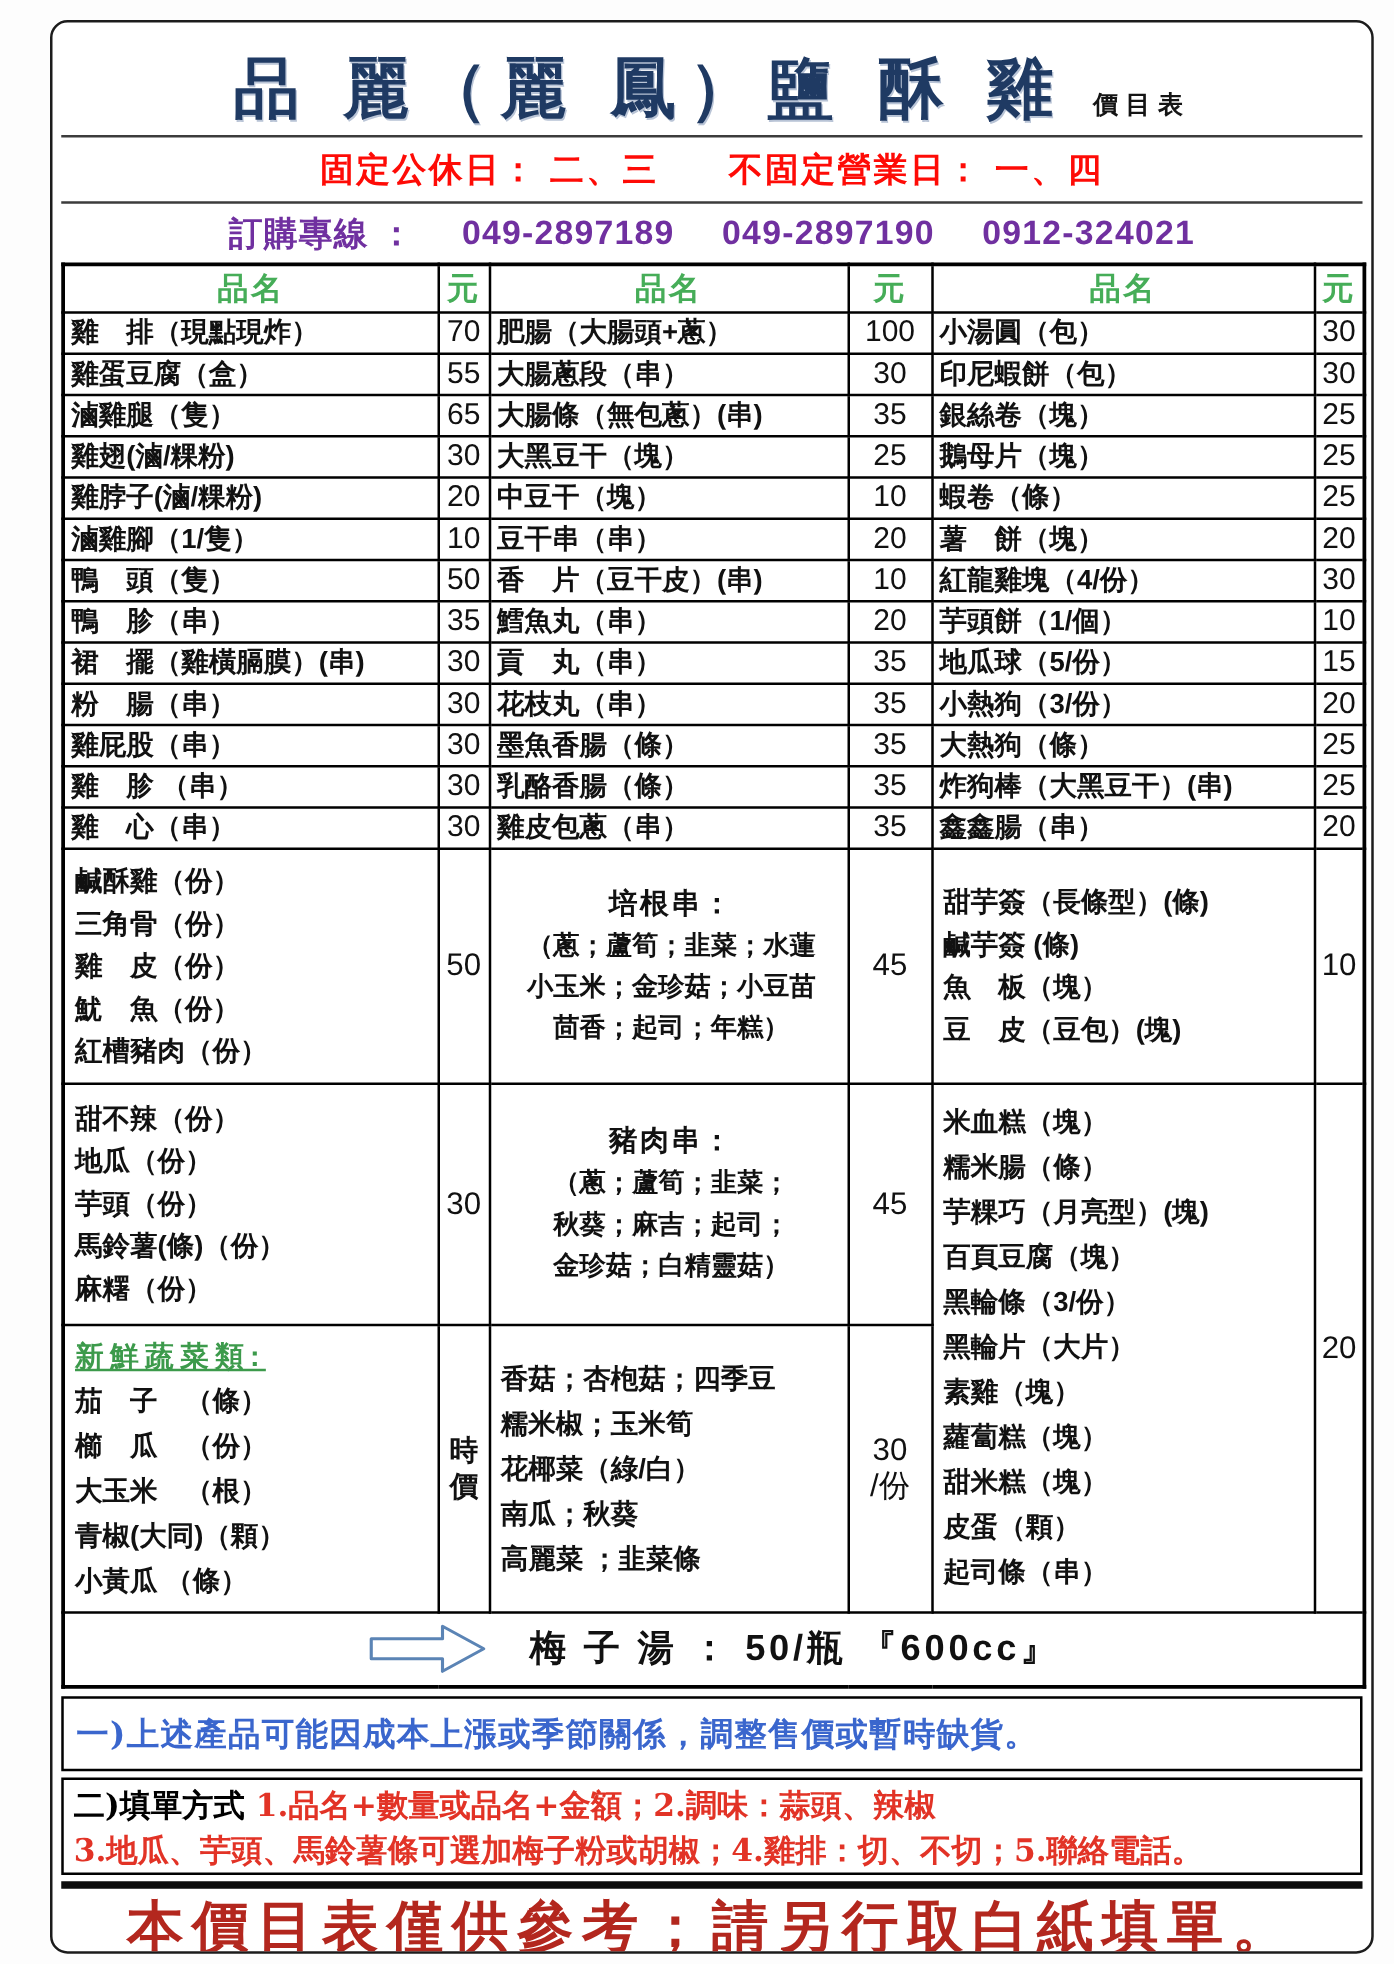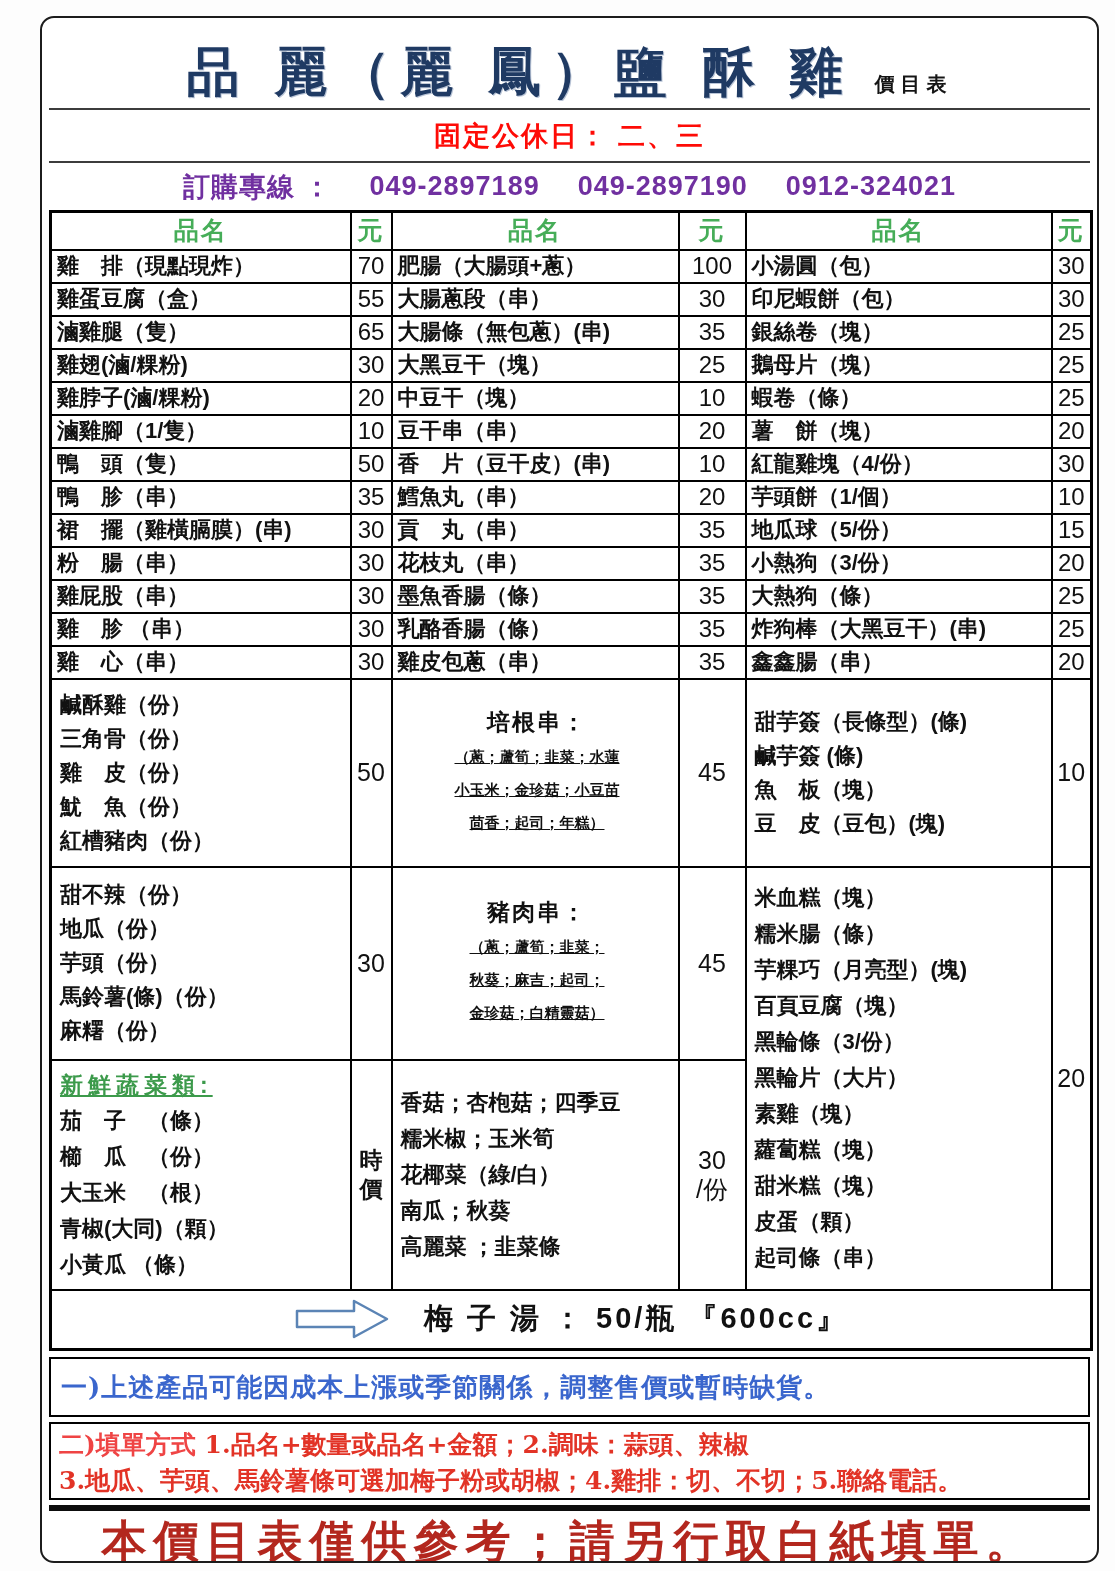--- a/index.html
+++ b/index.html
@@ -46,58 +46,62 @@
     white-space:nowrap;letter-spacing:0px;
   }
   td.price{font-size:24px;font-weight:500;text-align:center;padding:0;}
   
   tr.g1{height:188px;} tr.g2{height:193px;} tr.g3{height:229px;} tr.arrow-tr{height:60px;}
   td.gcell{vertical-align:middle;padding:6px 4px 6px 8px;}
   .lines{font-size:22px;font-weight:700;line-height:34px;white-space:pre-line;}
   .lines.tall{line-height:36px;}
   .center-block{text-align:center;}
   .block-title{font-size:23px;font-weight:800;letter-spacing:2px;margin-bottom:2px;}
-  .block-lines{font-size:15px;font-weight:700;line-height:33px;white-space:pre-line;text-decoration:underline;}
+  .block-lines{font-size:21px;font-weight:700;line-height:33px;white-space:pre-line;}
   .veg-head{color:#3c9a4b;font-size:23px;font-weight:800;letter-spacing:5px;line-height:36px;text-decoration:underline;}
   td.gprice{font-size:25px;font-weight:500;text-align:center;white-space:pre-line;line-height:29px;padding:0;}
   td.gprice.bold{font-weight:800;font-size:23px;}
   
   .arrow-cell-inner{display:flex;align-items:center;justify-content:center;gap:34px;}
   .arrow-text{font-size:29px;font-weight:800;letter-spacing:3px;text-align:right;}
   
   .note1{
     margin-top:6px;border:2px solid #000;height:60px;display:flex;align-items:center;
     padding-left:10px;box-sizing:border-box;color:#3a66cd;
     font-family:"DejaVu Serif",serif;font-weight:700;font-size:26px;letter-spacing:1px;
   }
   .note2{
     margin-top:5px;border:2px solid #000;height:78px;box-sizing:border-box;
     padding:3px 8px 0 8px;font-family:"DejaVu Serif",serif;font-weight:700;font-size:25px;line-height:36px;
   }
-  .blue-t{color:#ef4444;} .red-t{color:#e23326;}
+  .blue-t{color:#000000;} .red-t{color:#e23326;}
   .banner{
     margin-top:5px;border-top:6px solid #0d0d0d;height:62px;display:flex;align-items:center;
     justify-content:center;color:#b3271e;font-family:"DejaVu Serif",serif;font-weight:800;
     font-size:45px;letter-spacing:7px;white-space:nowrap;
   }
 </style>
 </head>
 <body>
 
 <div class="sheet">
 
   <div class="title-row">
     <div class="title">品 麗（麗 鳳）鹽 酥 雞</div>
     <div class="subtitle">價目表</div>
   </div>
 
   <div class="schedule-row">
     <div class="schedule-part">
       <span>固定公休日：</span>
       <span>二、三</span>
+    </div>
+    <div class="schedule-part">
+      <span>不固定營業日：</span>
+      <span>一、四</span>
     </div>
   </div>
 
   <div class="phone-row">
     <span>訂購專線 ：</span>
     <span>049-2897189</span>
     <span>049-2897190</span>
     <span>0912-324021</span>
   </div>
 

